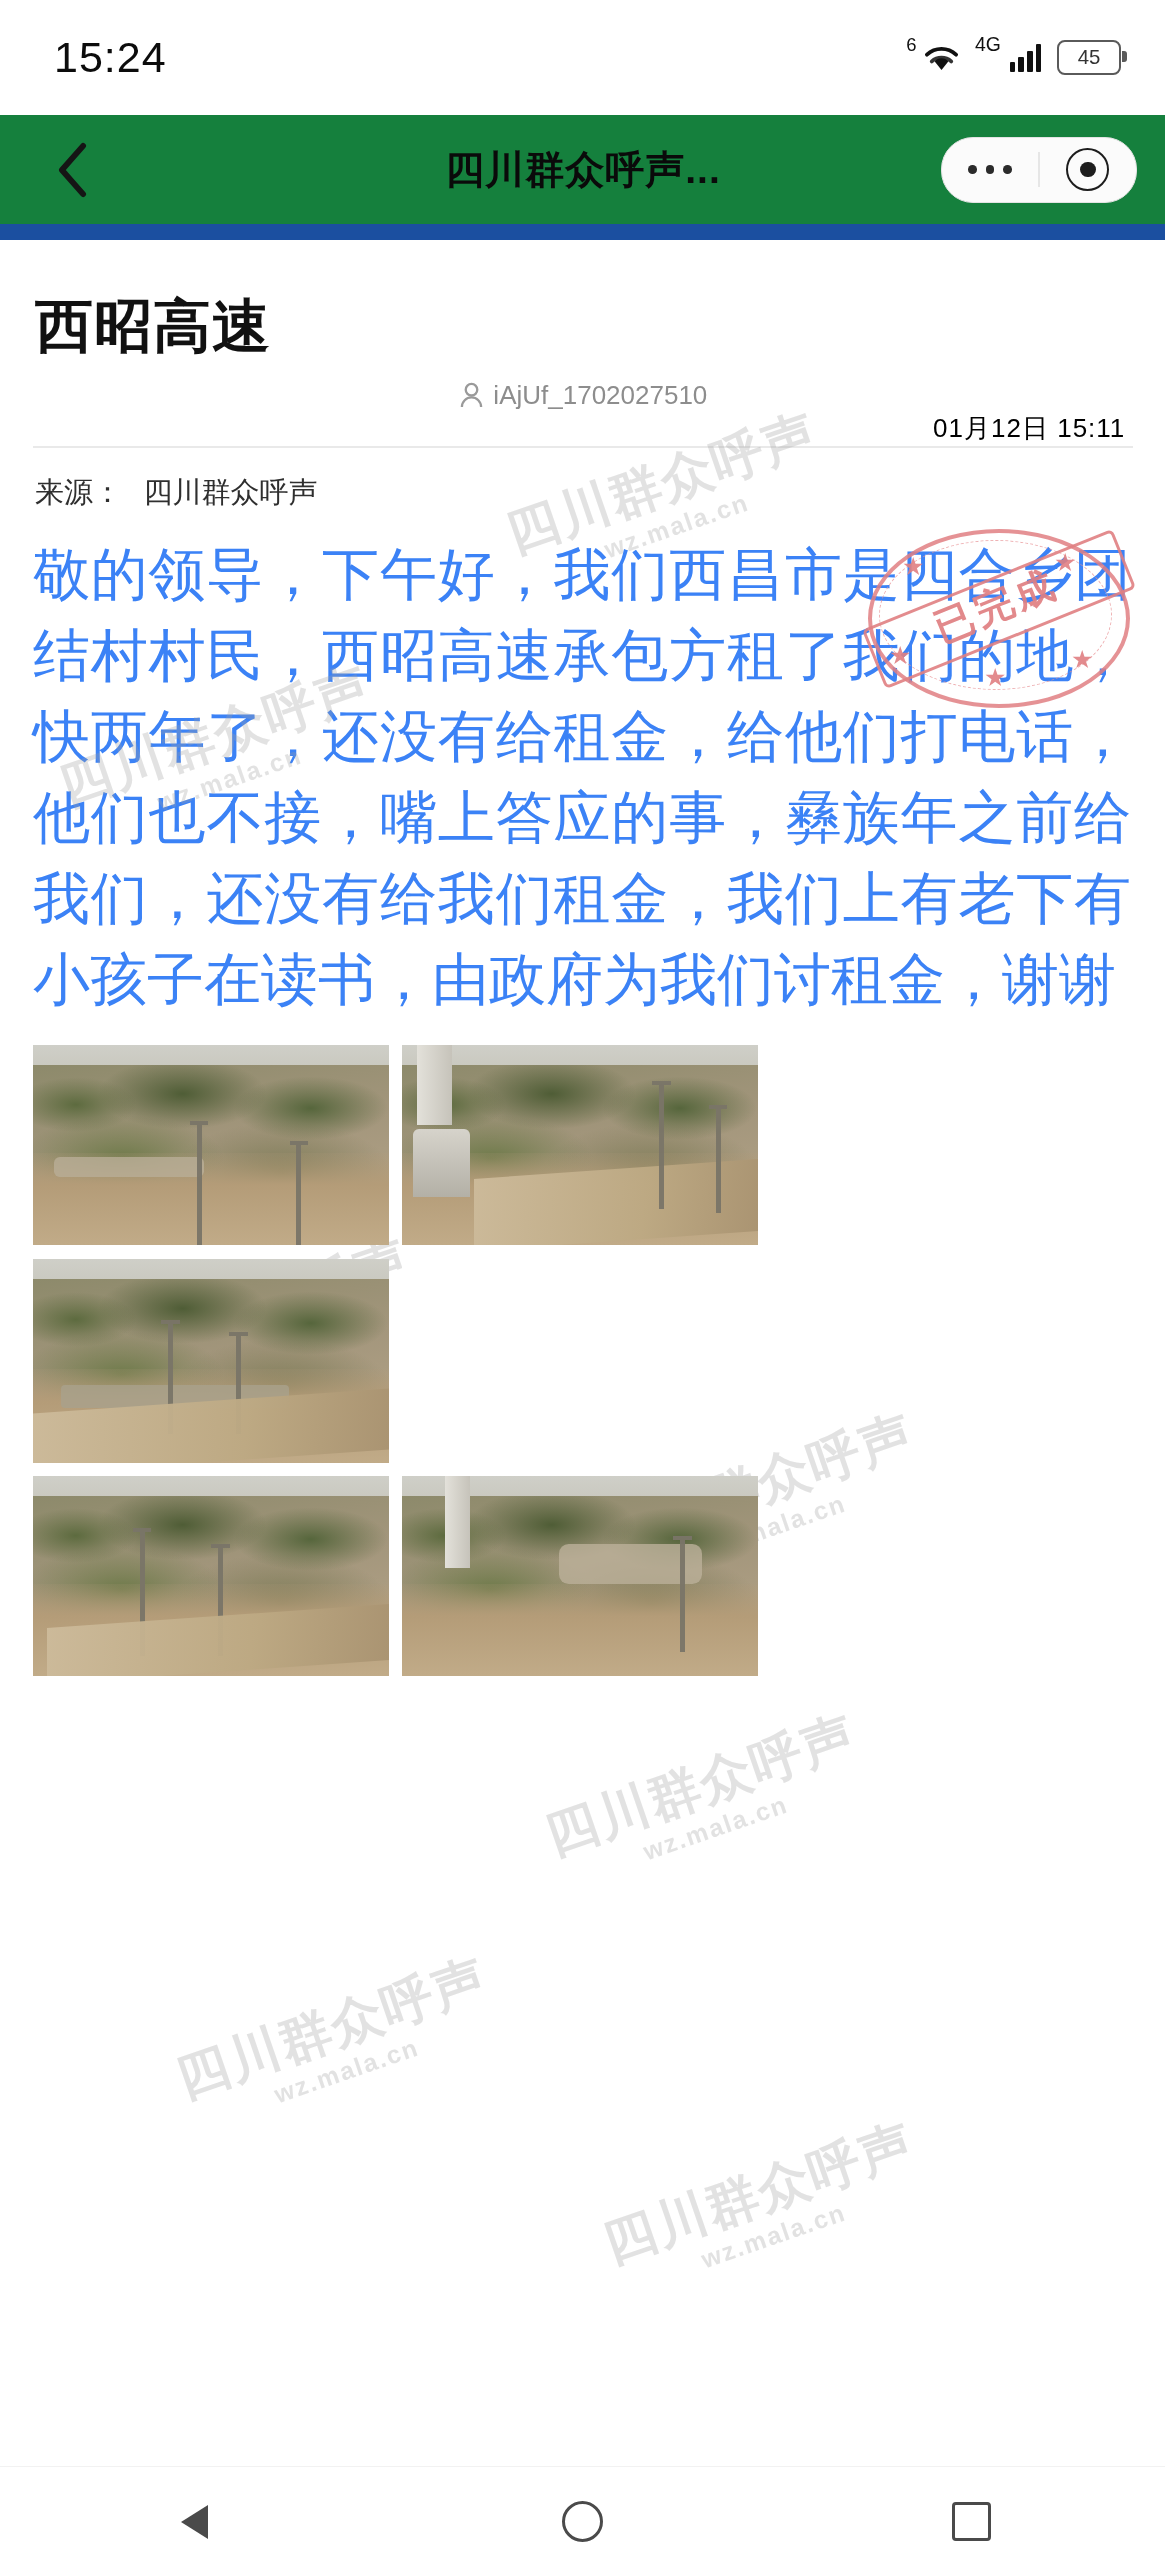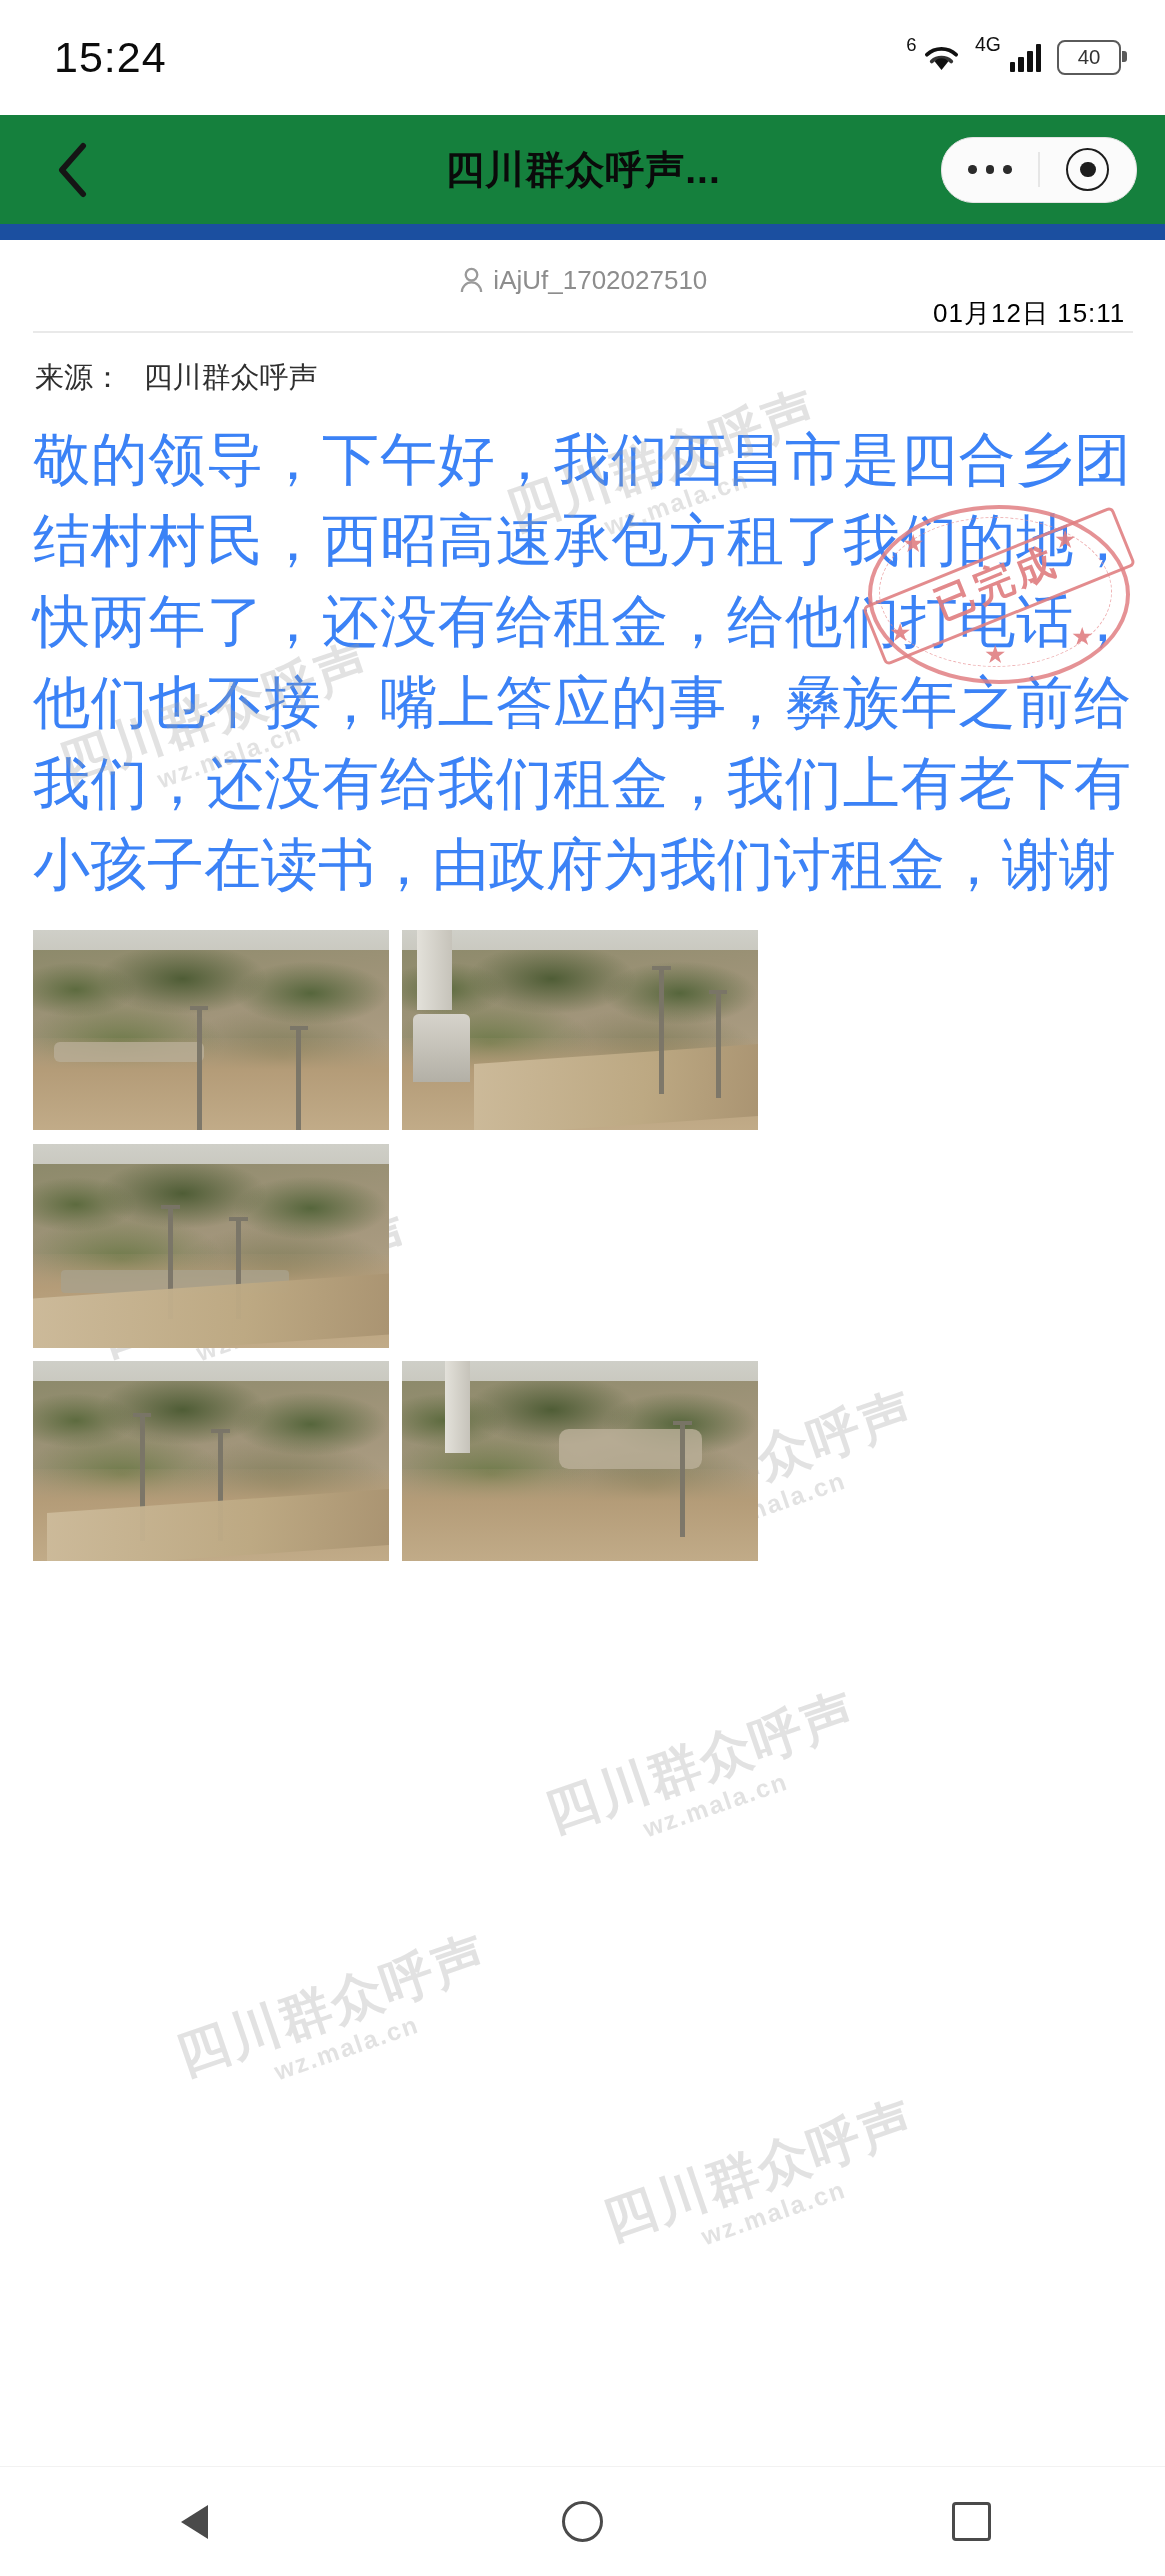--- a/index.html
+++ b/index.html
@@ -403,21 +403,21 @@
       </svg>
     </div>
     <div class="net-4g">4G</div>
     <div class="bars">
         <i></i>
         <i></i>
         <i></i>
         <i></i>
       </div>
     <div class="battery">
-      <span>40</span>
+      <span>45</span>
     </div>
   </div>
 </div>
 
 <div class="titlebar">
   <div class="back-btn">
     <svg width="33" height="56" viewBox="0 0 34 58">
       <path d="M28 4 L6 29 L28 54" stroke="#151515" stroke-width="6" fill="none" stroke-linecap="round" stroke-linejoin="round"></path>
     </svg>
   </div>
@@ -444,20 +444,21 @@
 
   <div class="wm" style="left:505px; top:165px;">
     <span class="w1">四川群众呼声</span>
     <span class="w2">wz.mala.cn</span>
   </div>
   <div class="wm" style="left:58px; top:418px;">
     <span class="w1">四川群众呼声</span>
     <span class="w2">wz.mala.cn</span>
   </div>
 
+  <h1 class="post-title">西昭高速</h1>
 
   <div class="meta-row">
     <div class="meta-user">
       <svg width="25" height="27" viewBox="0 0 26 28">
         <circle cx="13" cy="8" r="6" stroke="#9a9a9a" stroke-width="2.4" fill="none"></circle>
         <path d="M3 26 a10 10 0 0 1 20 0" stroke="#9a9a9a" stroke-width="2.4" fill="none"></path>
       </svg>
       <span>iAjUf_1702027510</span>
     </div>
     <div class="meta-date">01月12日 15:11</div>

